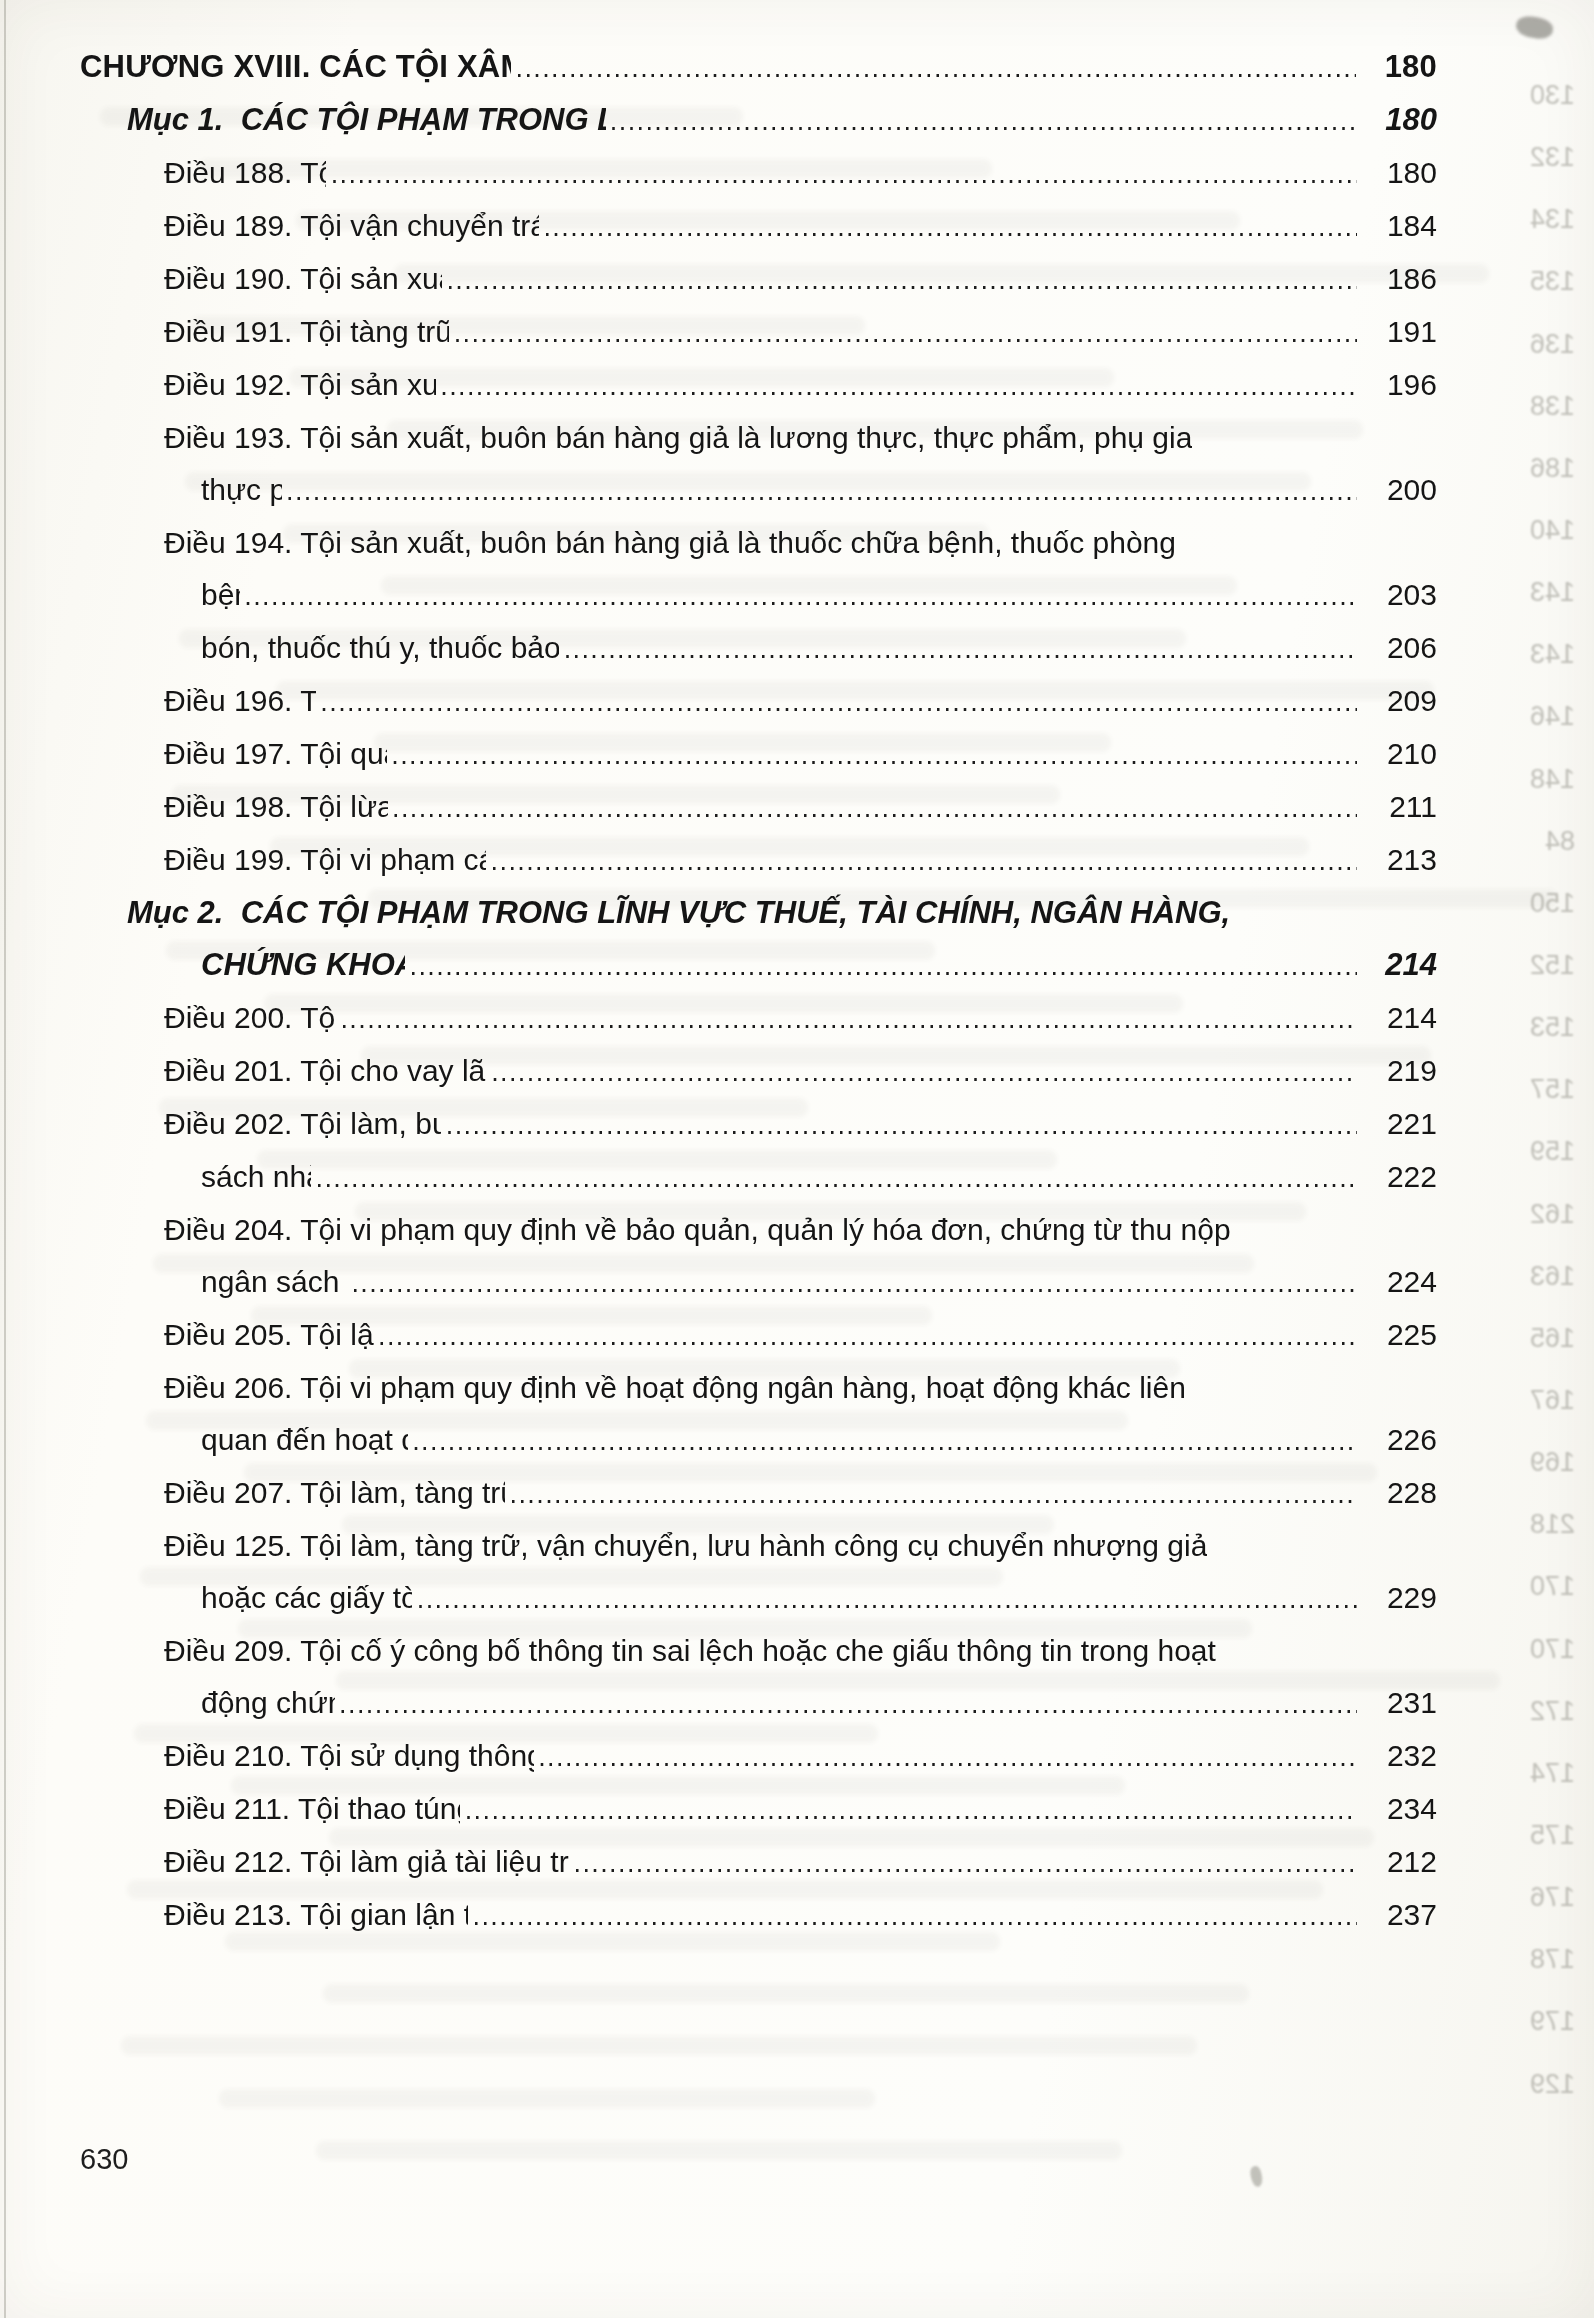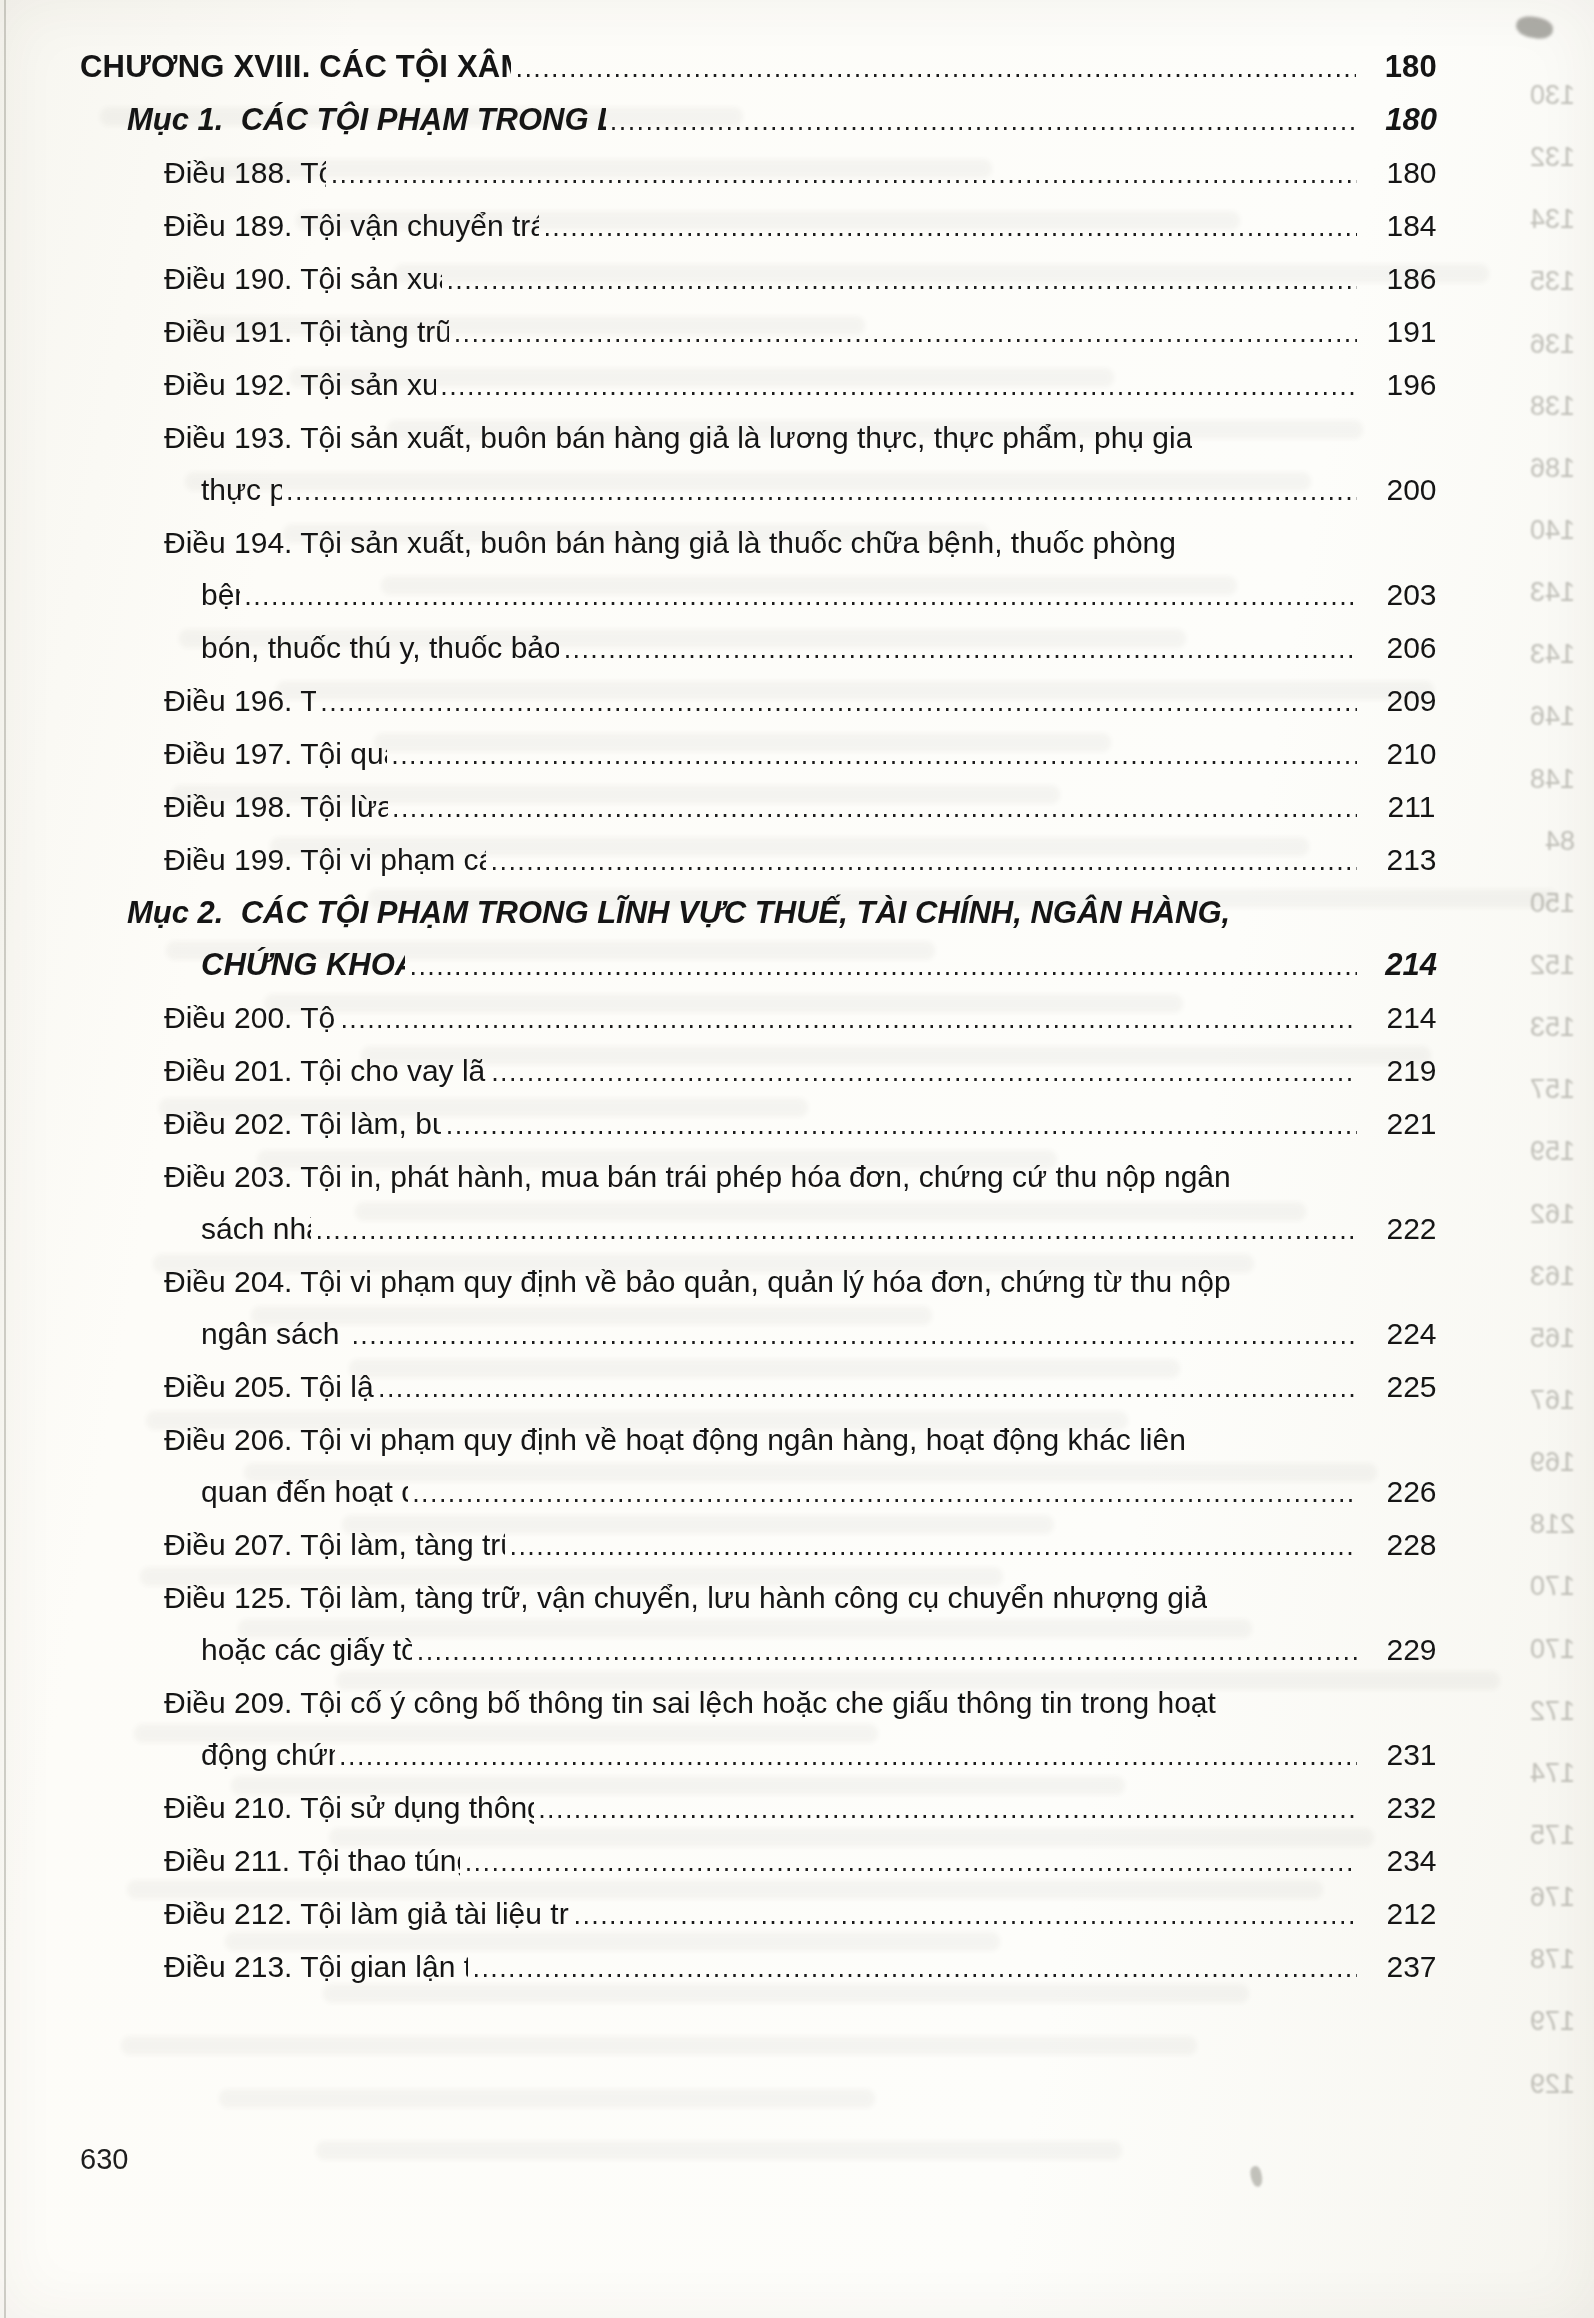--- a/index.html
+++ b/index.html
@@ -41,21 +41,21 @@
   .muc { font-weight:700; font-style:italic; font-size:31px; padding-left:47px; }
   .muc.cont { padding-left:121px; }
   .dieu { padding-left:84px; }
   .dieu.cont { padding-left:121px; }
   .dots {
     flex:1 1 auto; min-width:8.6px; overflow:hidden; white-space:nowrap;
     margin:0 5.7px 0 4.3px; font-size:27px; font-weight:400; font-style:normal;
     letter-spacing:1.4px; color:#1c1c1c;
   }
   .dots::after { content:"......................................................................................................................................................................................................................"; }
-  .pg { flex:0 0 auto; min-width:51px; text-align:center;margin-left:23px; }
+  .pg { flex:0 0 auto; min-width:51px; text-align:right;margin-left:23px; }
   .folio {
     position:absolute; left:80px; top:2143px;
     font-size:29px; color:#1e1e1e;
   }
   .ghosts { position:absolute; inset:0; pointer-events:none; }
   .ghost-num {
     position:absolute; right:18.6px;
     font-size:27px; color:#8f8e85; opacity:.55;
     filter:blur(0.9px); transform:scaleX(-1);
   }
@@ -163,21 +163,20 @@
       <div class="row dieu cont"><span class="txt">bón, thuốc thú y, thuốc bảo vệ thực vật, giống cây trồng, vật nuôi</span><span class="dots"></span><span class="pg">206</span></div>
       <div class="row dieu"><span class="txt">Điều 196. Tội đầu cơ</span><span class="dots"></span><span class="pg">209</span></div>
       <div class="row dieu"><span class="txt">Điều 197. Tội quảng cáo gian dối</span><span class="dots"></span><span class="pg">210</span></div>
       <div class="row dieu"><span class="txt">Điều 198. Tội lừa dối khách hàng</span><span class="dots"></span><span class="pg">211</span></div>
       <div class="row dieu"><span class="txt">Điều 199. Tội vi phạm các quy định về cung ứng điện</span><span class="dots"></span><span class="pg">213</span></div>
       <div class="row muc"><span class="txt">Mục 2.  CÁC TỘI PHẠM TRONG LĨNH VỰC THUẾ, TÀI CHÍNH, NGÂN HÀNG,</span></div>
       <div class="row muc cont"><span class="txt">CHỨNG KHOÁN, BẢO HIỂM</span><span class="dots"></span><span class="pg">214</span></div>
       <div class="row dieu"><span class="txt">Điều 200. Tội Trốn Thuế</span><span class="dots"></span><span class="pg">214</span></div>
       <div class="row dieu"><span class="txt">Điều 201. Tội cho vay lãi nặng trong giao dịch dân sự</span><span class="dots"></span><span class="pg">219</span></div>
       <div class="row dieu"><span class="txt">Điều 202. Tội làm, buôn bán tem giả, vé giả</span><span class="dots"></span><span class="pg">221</span></div>
-      <div class="row dieu"><span class="txt">Điều 203. Tội in, phát hành, mua bán trái phép hóa đơn, chứng cứ thu nộp ngân</span></div>
       <div class="row dieu cont"><span class="txt">sách nhà nước</span><span class="dots"></span><span class="pg">222</span></div>
       <div class="row dieu"><span class="txt">Điều 204. Tội vi phạm quy định về bảo quản, quản lý hóa đơn, chứng từ thu nộp</span></div>
       <div class="row dieu cont"><span class="txt">ngân sách nhà nước</span><span class="dots"></span><span class="pg">224</span></div>
       <div class="row dieu"><span class="txt">Điều 205. Tội lập quỹ trái phép</span><span class="dots"></span><span class="pg">225</span></div>
       <div class="row dieu"><span class="txt">Điều 206. Tội vi phạm quy định về hoạt động ngân hàng, hoạt động khác liên</span></div>
       <div class="row dieu cont"><span class="txt">quan đến hoạt động ngân hàng</span><span class="dots"></span><span class="pg">226</span></div>
       <div class="row dieu"><span class="txt">Điều 207. Tội làm, tàng trữ, vận chuyển, lưu hành tiền giả</span><span class="dots"></span><span class="pg">228</span></div>
       <div class="row dieu"><span class="txt">Điều 125. Tội làm, tàng trữ, vận chuyển, lưu hành công cụ chuyển nhượng giả</span></div>
       <div class="row dieu cont"><span class="txt">hoặc các giấy tờ có giá giả khác</span><span class="dots"></span><span class="pg">229</span></div>
       <div class="row dieu"><span class="txt">Điều 209. Tội cố ý công bố thông tin sai lệch hoặc che giấu thông tin trong hoạt</span></div>

